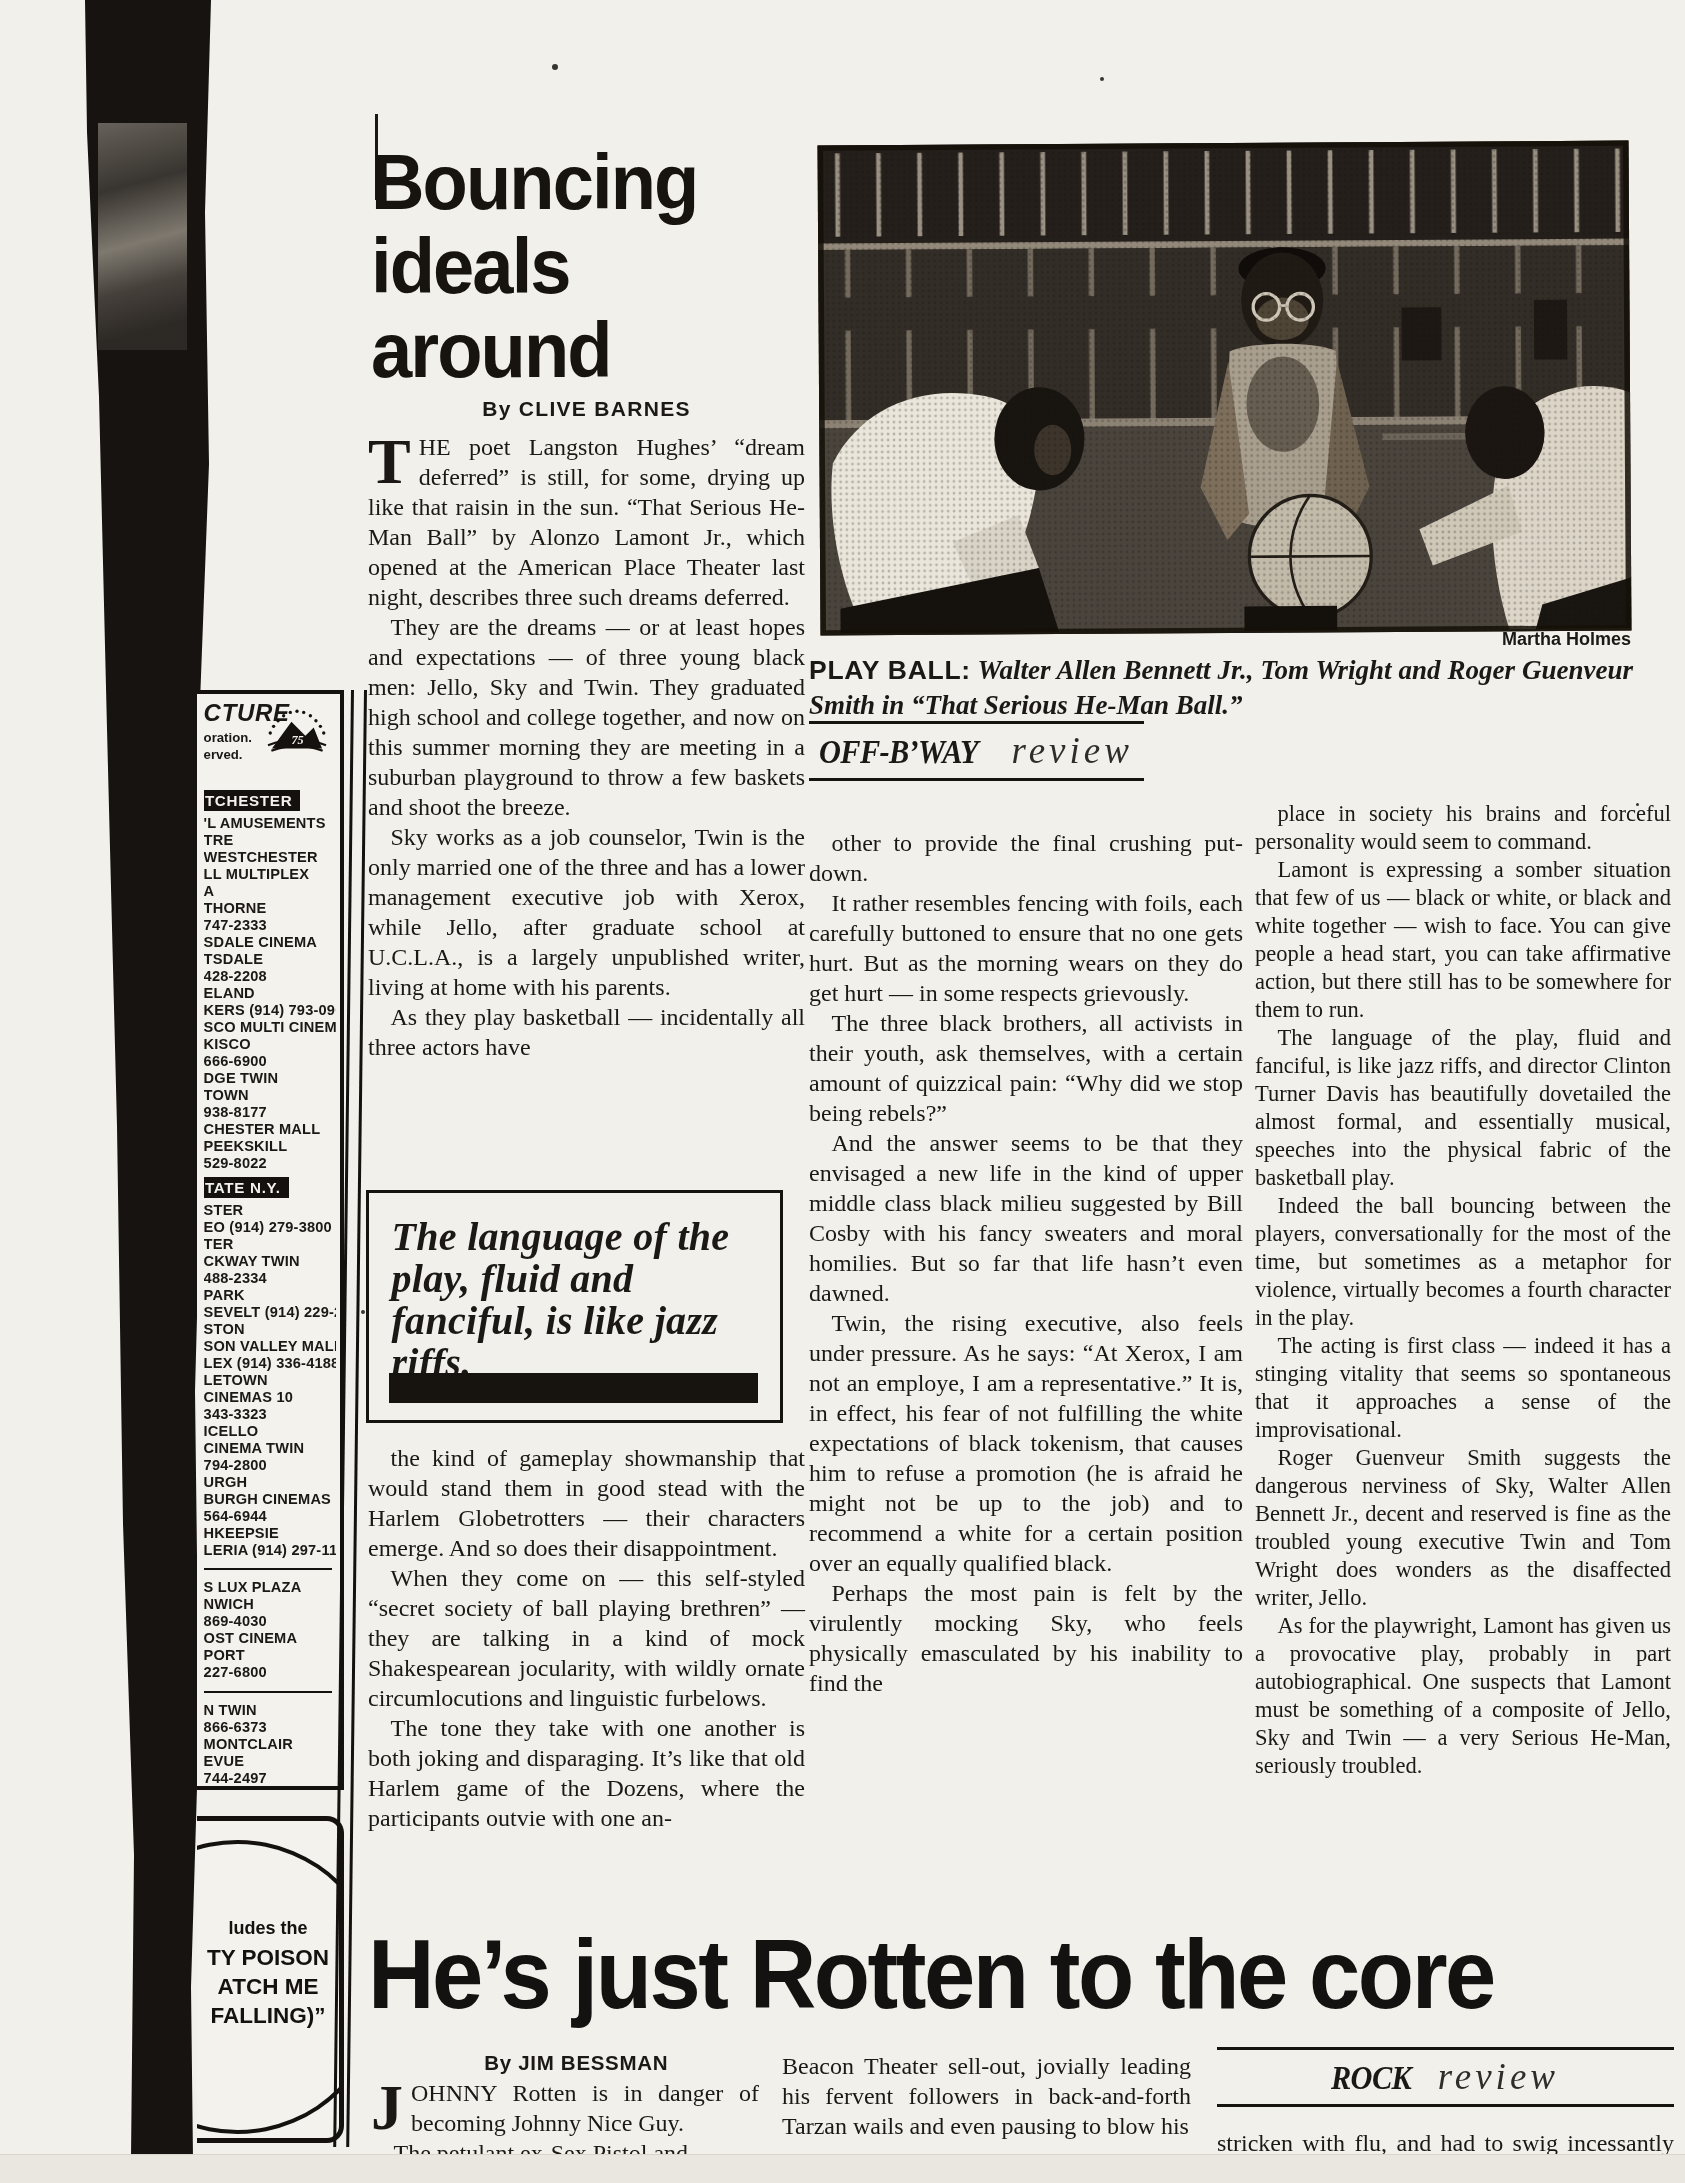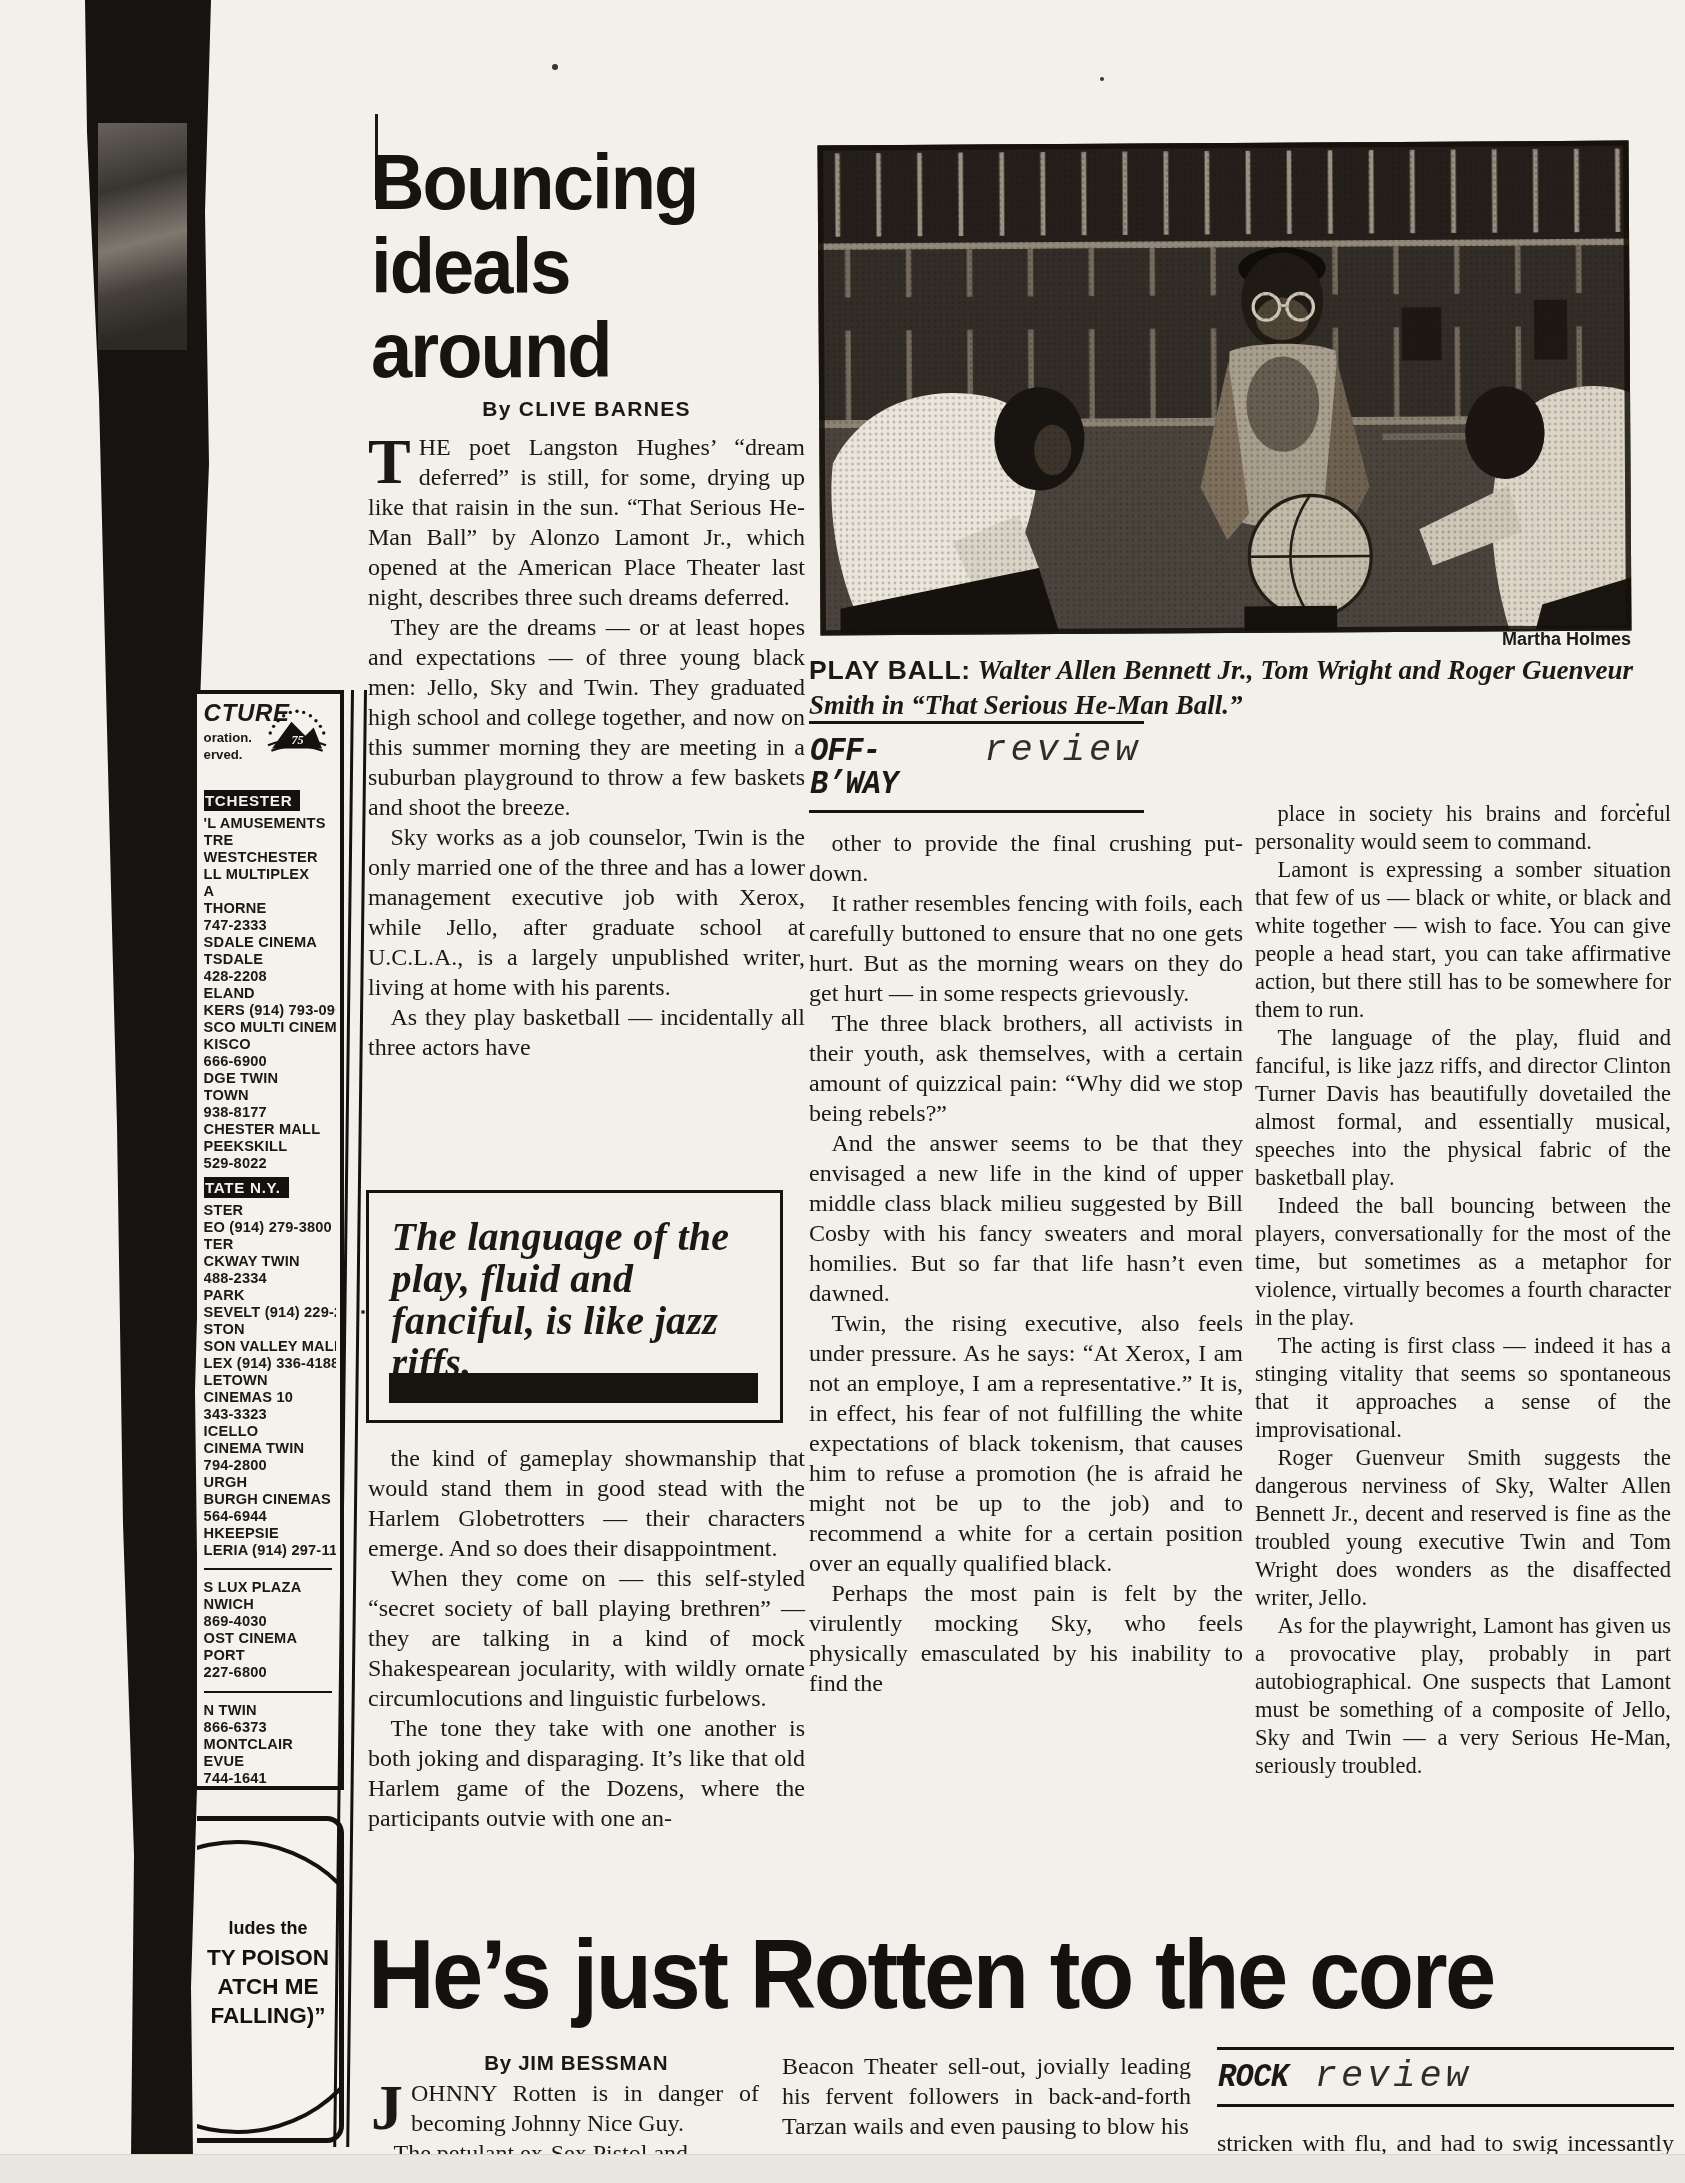--- a/index.html
+++ b/index.html
@@ -52,22 +52,22 @@
     transform:rotate(-.35deg);overflow:hidden;background:#3a352e;}
   .credit{position:absolute;left:1378px;top:629px;width:253px;text-align:right;
     font-family:"Liberation Sans",sans-serif;font-weight:600;font-size:18px;}
   .caption{position:absolute;left:809px;top:653px;width:824px;font-style:italic;font-weight:700;
     font-size:27px;line-height:35px;text-align:justify;}
   .cap-lead{font-family:"Liberation Sans",sans-serif;font-style:normal;font-weight:800;
     font-size:26.5px;letter-spacing:0.7px;padding-right:6.6px;}
 
   
   .rev-badge{position:absolute;border-top:3.3px solid #17130f;border-bottom:3.3px solid #17130f;
-    padding:8px 2.6px 9.3px 1.3px;font-family:Liberation Mono, monospace;display:flex;gap:20px;
-    align-items:baseline;box-sizing:border-box;}
+    padding:8px 2.6px 9.3px 1.3px;font-family:Liberation Serif, serif;display:flex;gap:20px;
+    align-items:baseline;box-sizing:border-box;justify-content:center;}
   .rb-bold{font-style:italic;font-weight:900;font-size:33px;line-height:1;letter-spacing:-0.7px;
     transform:scaleX(.92);transform-origin:left;}
   .rb-light{font-style:italic;font-weight:400;font-size:37px;line-height:1;letter-spacing:4px;opacity:.9;}
   .badge-offbway{left:809px;top:721px;width:335px;}
   .badge-rock{left:1217px;top:2047px;width:457px;}
 
   
   .bottom-headline{position:absolute;left:368px;top:1925px;font-family:"Liberation Sans",sans-serif;
     font-weight:800;font-size:98px;line-height:1;letter-spacing:-2.6px;color:#141210;
     transform:scaleX(.94);transform-origin:left top;white-space:nowrap;}
@@ -308,21 +308,21 @@
         <div>OST CINEMA</div>
         <div>PORT</div>
         <div>227-6800</div>
       </div>
     <div class="list-divider"></div>
     <div class="listing-lines">
         <div>N TWIN</div>
         <div>866-6373</div>
         <div>MONTCLAIR</div>
         <div>EVUE</div>
-        <div>744-1641</div>
+        <div>744-2497</div>
       </div>
     
     
   </div>
 
   <div class="promo-box">
     <div class="promo-circle"></div>
     <div class="promo-text">
         <div>ludes the</div>
         <div>TY POISON</div>

